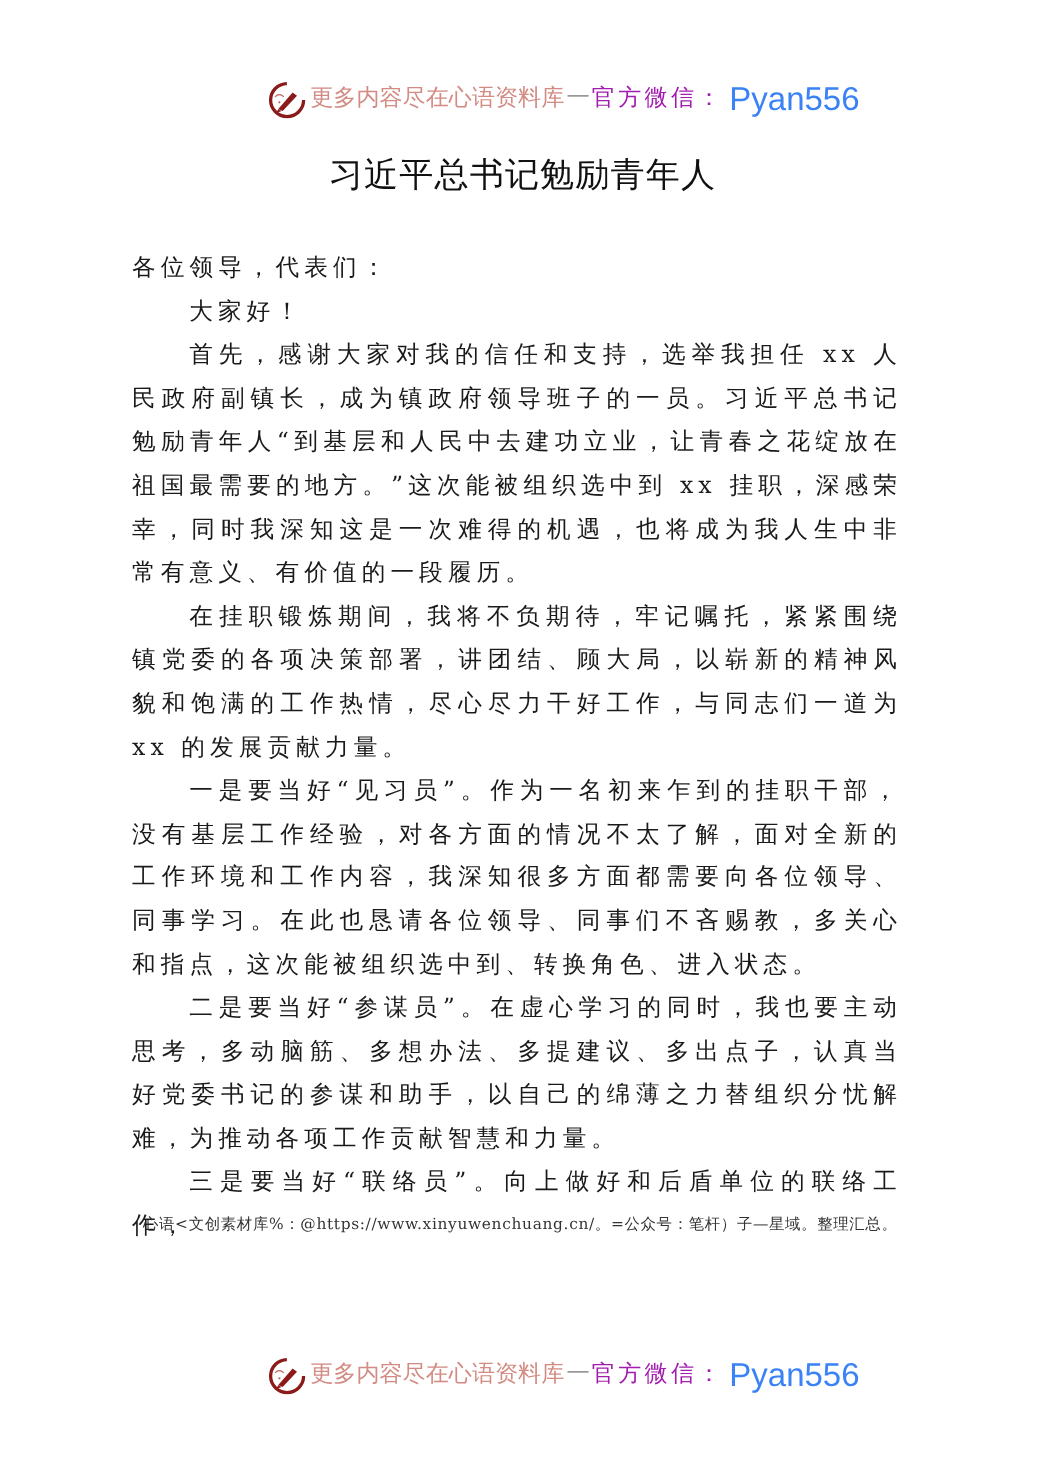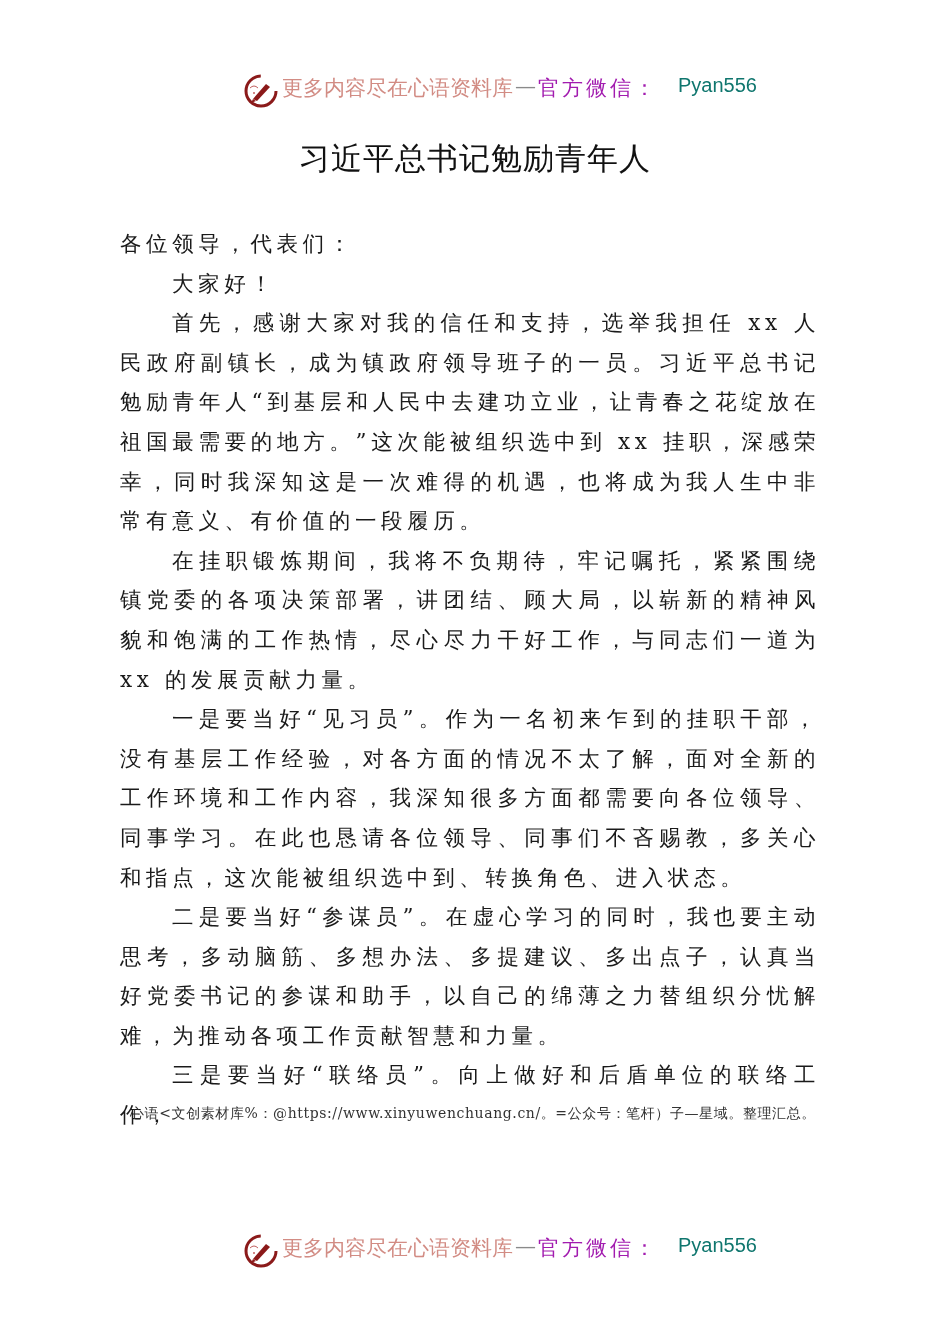--- a/index.html
+++ b/index.html
@@ -43,23 +43,23 @@
       margin: 0 2px;
     }
     .wm-gray {
       font-family: Liberation Mono, monospace;
       font-size: 21px;
       color: #a21caf;
       letter-spacing: 3px;
     }
     .wm-id {
       font-family: "Liberation Sans", "DejaVu Sans", sans-serif;
-      font-size: 20px;
-      color: #0f766e;
-      margin-left: 20px;
+      font-size: 30px;
+      color: #3b82f6;
+      margin-left: 5px;
     }
     .doc-title {
       position: absolute;
       top: 138px;
       left: 0;
       width: 950px;
       text-align: center;
       font-family: "DejaVu Sans", "Liberation Sans", sans-serif;
       font-size: 31px;
       font-weight: normal;

